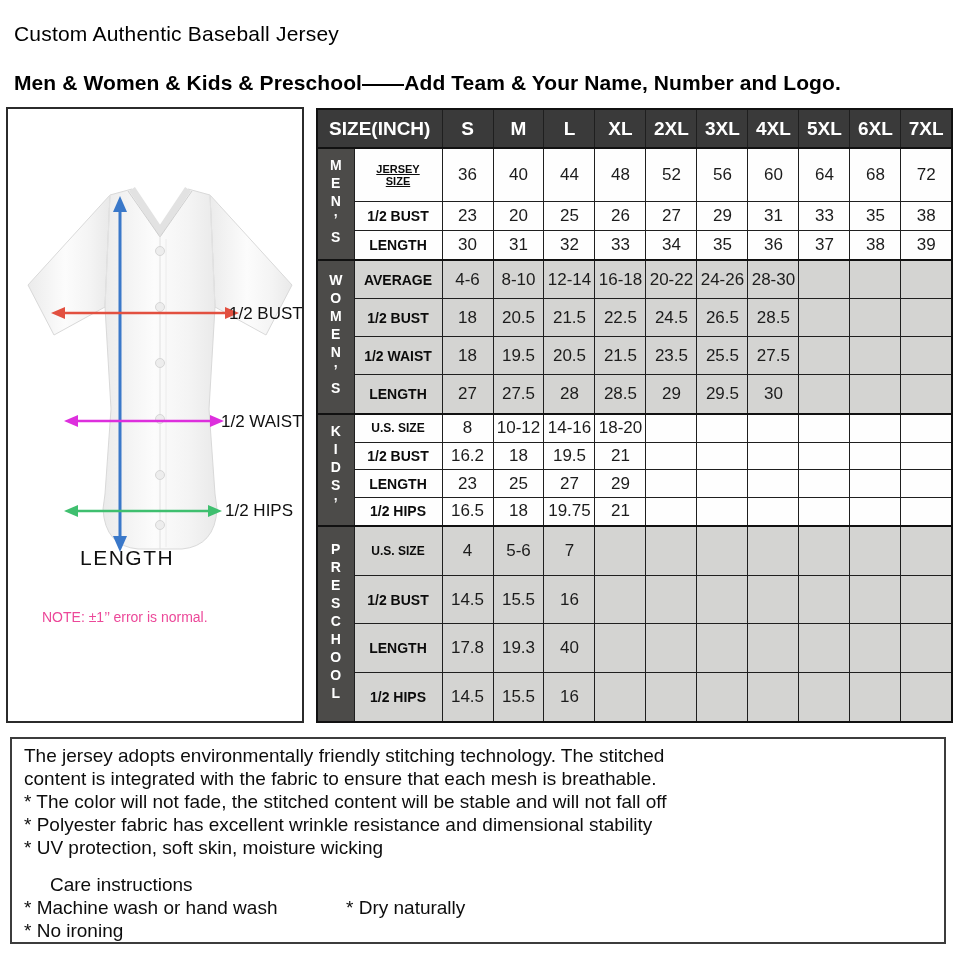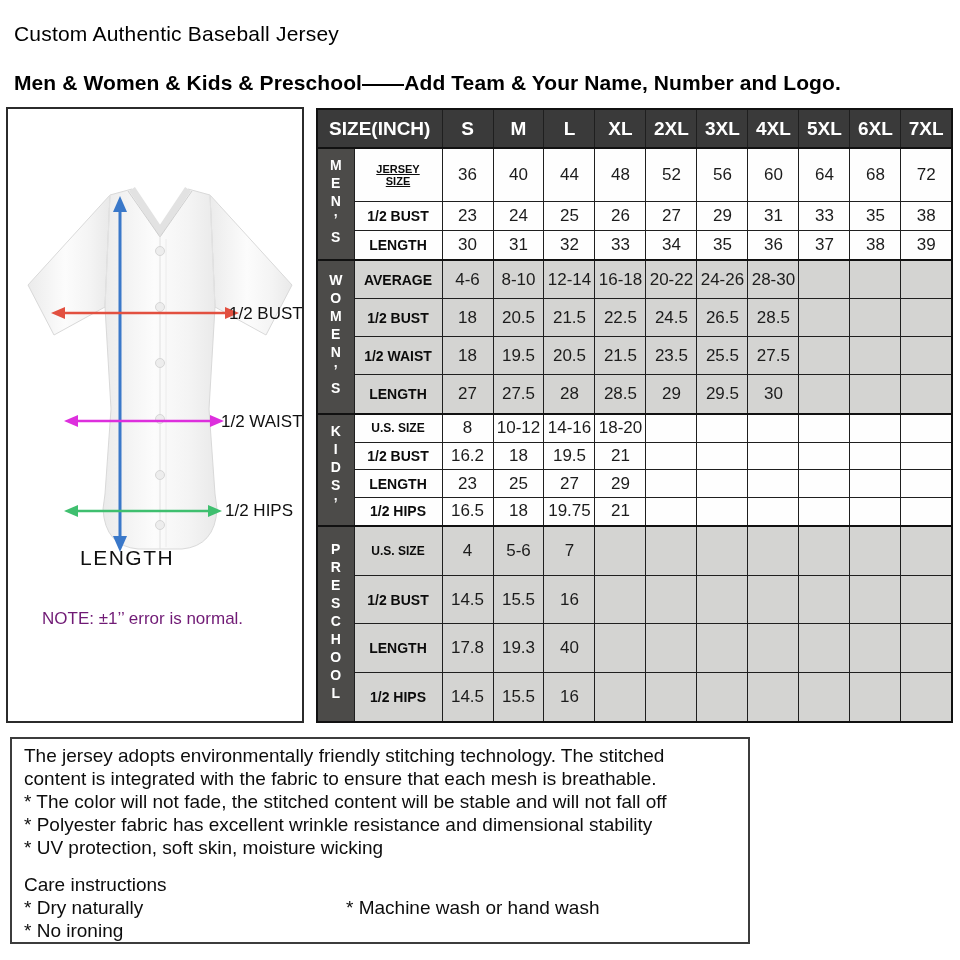--- a/index.html
+++ b/index.html
@@ -9,21 +9,21 @@
   
   .title1{position:absolute;left:14px;top:22px;font-size:21px;font-weight:400;letter-spacing:.2px;}
   .title2{position:absolute;left:14px;top:57px;font-size:21px;font-weight:700;letter-spacing:.1px;margin-top:14px;}
 
   
   .panel{position:absolute;left:6px;top:107px;width:298px;height:616px;
          border:2px solid #2b2b2b;box-sizing:border-box;background:#fff;}
   .panel svg{position:absolute;left:0;top:0;}
   .meas-label{position:absolute;font-size:17px;color:#101010;white-space:nowrap;}
   .len-label{position:absolute;font-size:21px;letter-spacing:1.5px;color:#101010;}
-  .note{position:absolute;font-size:17px;color:#701a75;white-space:nowrap;}
+  .note{position:absolute;font-size:14px;color:#ec4899;white-space:nowrap;}
 
   
   .table-wrap{position:absolute;left:316px;top:108px;width:637px;height:531px;}
   table.size{border-collapse:collapse;table-layout:fixed;width:637px;height:615px;
              border:2px solid #111;}
   table.size th,table.size td{border:1px solid #1f1f1f;text-align:center;vertical-align:middle;
              padding:0;overflow:hidden;}
   thead th{background:#3a3a3a;color:#fff;font-size:19px;font-weight:700;height:37px;
            border-bottom:2px solid #111;}
   td.val{font-size:17px;color:#1c1c1c;}
@@ -33,24 +33,24 @@
   td.row-label.lbl-xs div{width:50px;margin:7px auto;text-decoration:underline;}
   td.white{background:#fefefe;}
   td.gray{background:#d4d4d2;}
   td.group-cell{background:#4c4b49;}
   td.group-cell span{writing-mode:vertical-rl;text-orientation:upright;
       color:#fff;font-weight:700;font-size:14px;letter-spacing:2px;line-height:1;
       display:inline-block;}
   tr.group-start td{border-top:2px solid #111;}
 
   
-  .info-box{position:absolute;left:10px;top:737px;width:740px;height:207px;
+  .info-box{position:absolute;left:10px;top:737px;width:936px;height:207px;
             border:2px solid #3c3c3c;box-sizing:border-box;padding:5px 12px;}
   .info-line{font-size:19px;line-height:23px;color:#0d0d0d;}
-  .care-title{font-size:19px;line-height:23px;margin-top:14px;color:#0d0d0d;}
+  .care-title{font-size:19px;line-height:23px;margin-top:14px;color:#0d0d0d;margin-left:26px;}
   .care-grid{display:grid;grid-template-columns:322px auto;font-size:19px;line-height:23px;color:#0d0d0d;}
 </style>
 </head>
 <body>
 
 <div class="title1">Custom Authentic Baseball Jersey</div>
 <div class="title2">Men &amp; Women &amp; Kids &amp; Preschool——Add Team &amp; Your Name, Number and Logo.</div>
 
 <div class="panel">
   <svg width="294" height="612" viewBox="0 0 294 612">
@@ -166,21 +166,21 @@
           <td class="val white">60</td>
           <td class="val white">64</td>
           <td class="val white">68</td>
           <td class="val white">72</td>
         </tr>
         <tr>
           <td class="row-label white">
             <div>1/2 BUST</div>
           </td>
           <td class="val white">23</td>
-          <td class="val white">24</td>
+          <td class="val white">20</td>
           <td class="val white">25</td>
           <td class="val white">26</td>
           <td class="val white">27</td>
           <td class="val white">29</td>
           <td class="val white">31</td>
           <td class="val white">33</td>
           <td class="val white">35</td>
           <td class="val white">38</td>
         </tr>
         <tr>
@@ -388,17 +388,17 @@
 <div class="info-box">
   <div id="desc-lines">
       <div class="info-line">The jersey adopts environmentally friendly stitching technology. The stitched</div>
       <div class="info-line">content is integrated with the fabric to ensure that each mesh is breathable.</div>
       <div class="info-line">* The color will not fade, the stitched content will be stable and will not fall off</div>
       <div class="info-line">* Polyester fabric has excellent wrinkle resistance and dimensional stability</div>
       <div class="info-line">* UV protection, soft skin, moisture wicking</div>
     </div>
   <div class="care-title">Care instructions</div>
   <div class="care-grid">
+    <div class="care-item">* Machine wash or hand wash</div>
     <div class="care-item">* Dry naturally</div>
-    <div class="care-item">* Machine wash or hand wash</div>
     <div class="care-item">* No ironing</div>
   </div>
 </div>
 
 </body></html>

